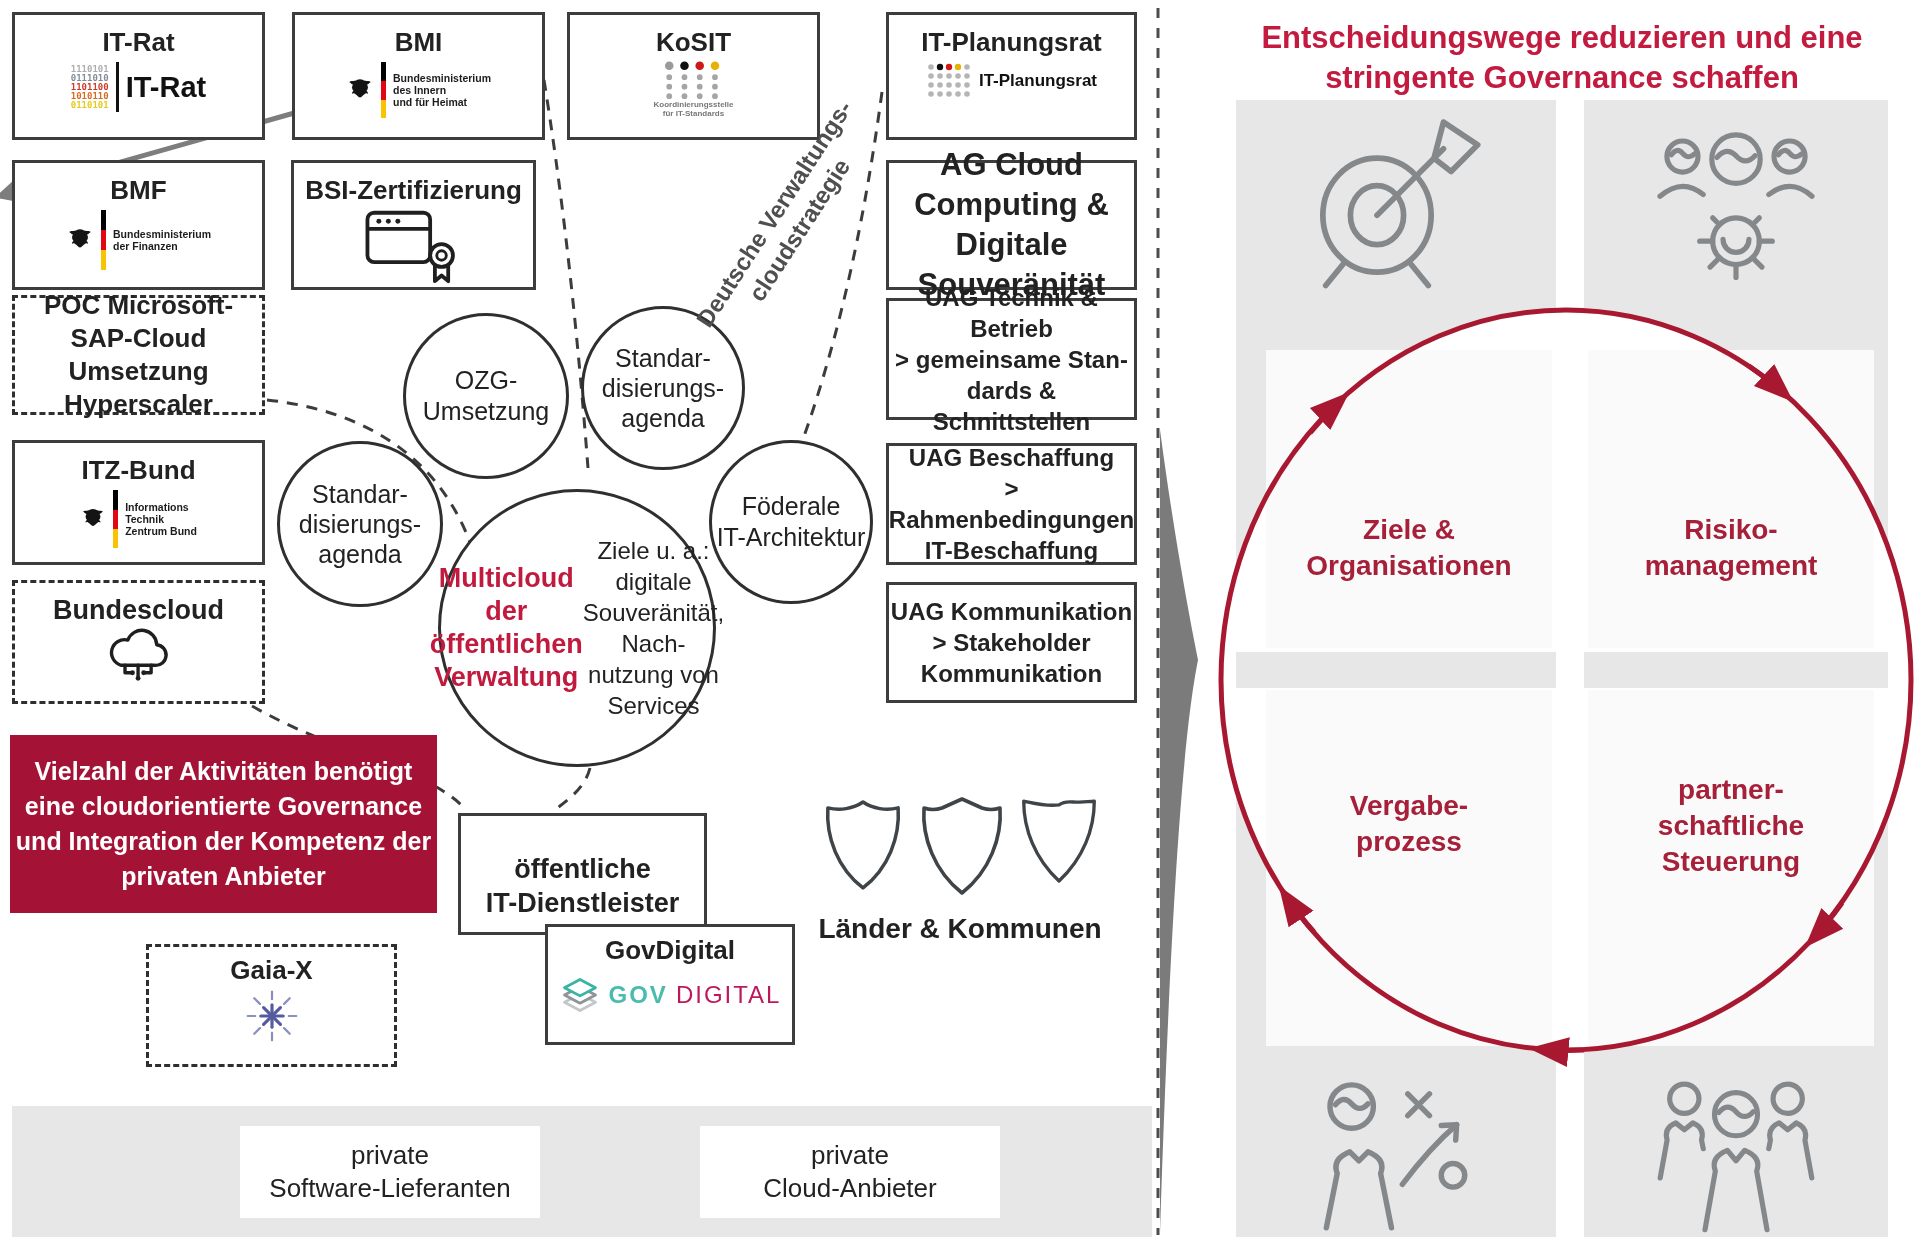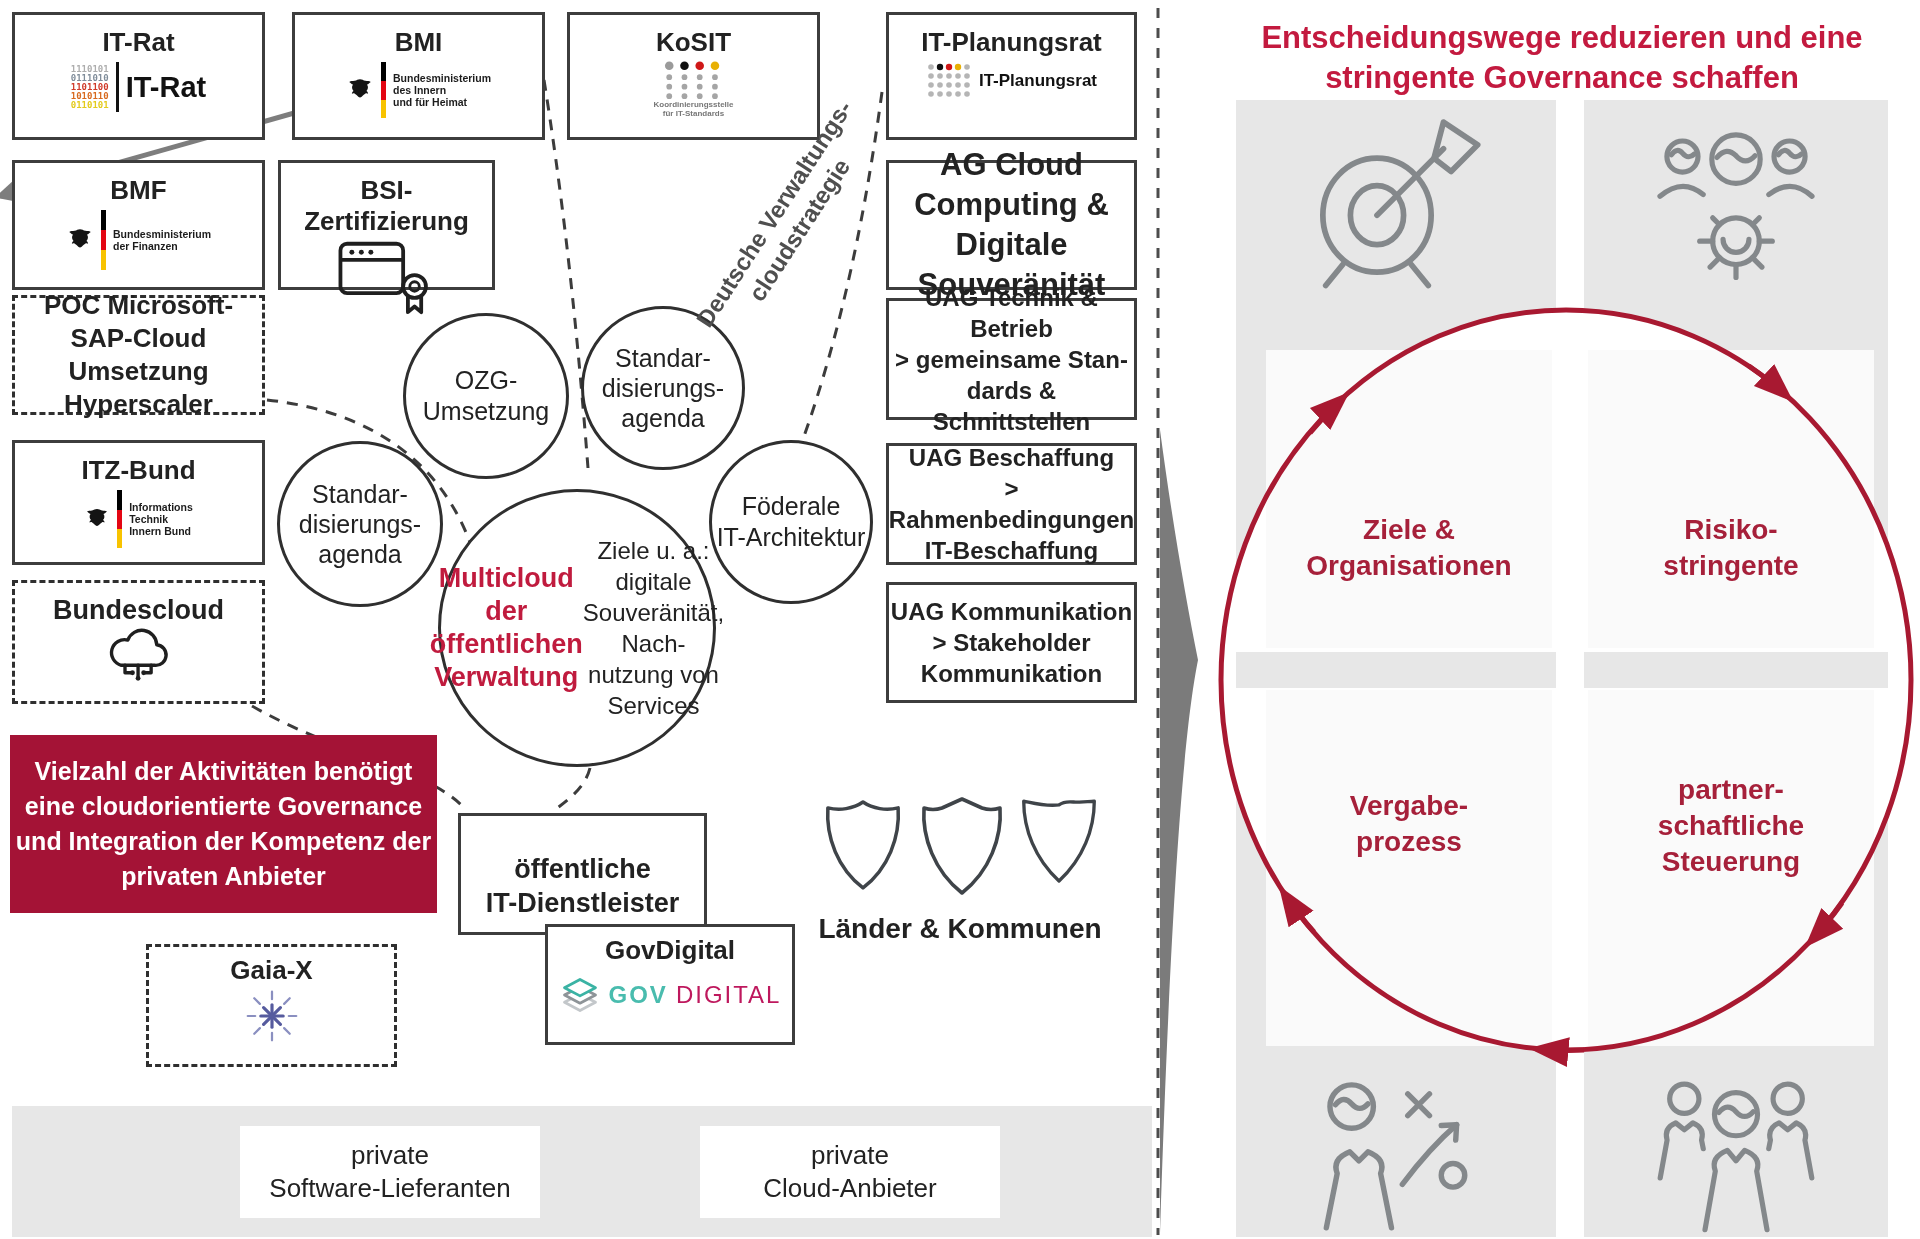--- a/index.html
+++ b/index.html
@@ -142,21 +142,21 @@
       <div class="logoRow">
         <svg width="28" height="28" viewBox="0 0 26 26">
             <path d="M13,3 C11,3 10,4 8,4.5 C6,5 4.5,4.5 3,5.5 C4.5,6.5 5,7.5 6.5,8 C5,10 5.5,12.5 7,14 C6,14.5 5.5,15.5 5.5,16.5 C7,15.5 8,16 9.5,17.5 C11,19 12,20 13,20 C14,20 15,19 16.5,17.5 C18,16 19,15.5 20.5,16.5 C20.5,15.5 20,14.5 19,14 C20.5,12.5 21,10 19.5,8 C21,7.5 21.5,6.5 23,5.5 C21.5,4.5 20,5 18,4.5 C16,4 15,3 13,3 Z" fill="#141414"></path>
           </svg>
         <div class="flagbar" style="height:60px"></div>
         <div class="minicap pre">Bundesministerium
 der Finanzen</div>
       </div>
     </div>
 
-    <div class="box" style="left:278px;top:160px;width:217px;height:130px">
+    <div class="box" style="left:291px;top:160px;width:245px;height:130px">
       <div class="btitle">BSI-Zertifizierung</div>
       <svg width="108" height="76" viewBox="0 0 110 80" style="margin:2px auto 0">
         <g fill="none" stroke="#1f1f1f" stroke-width="4" stroke-linejoin="round">
           <rect x="6" y="5" width="66" height="52" rx="7"></rect>
           <line x1="6" y1="22" x2="72" y2="22"></line>
           <circle cx="84" cy="50" r="12"></circle>
           <circle cx="84" cy="50" r="5" stroke-width="3"></circle>
           <path d="M77,60 v17 l7,-6 l7,6 v-17"></path>
         </g>
         <g fill="#1f1f1f">
@@ -187,21 +187,21 @@
 
     <div class="box" style="left:12px;top:440px;width:253px;height:125px">
       <div class="btitle">ITZ-Bund</div>
       <div class="logoRow">
         <svg width="26" height="26" viewBox="0 0 26 26">
             <path d="M13,3 C11,3 10,4 8,4.5 C6,5 4.5,4.5 3,5.5 C4.5,6.5 5,7.5 6.5,8 C5,10 5.5,12.5 7,14 C6,14.5 5.5,15.5 5.5,16.5 C7,15.5 8,16 9.5,17.5 C11,19 12,20 13,20 C14,20 15,19 16.5,17.5 C18,16 19,15.5 20.5,16.5 C20.5,15.5 20,14.5 19,14 C20.5,12.5 21,10 19.5,8 C21,7.5 21.5,6.5 23,5.5 C21.5,4.5 20,5 18,4.5 C16,4 15,3 13,3 Z" fill="#141414"></path>
           </svg>
         <div class="flagbar" style="height:58px"></div>
         <div class="minicap pre">Informations
 Technik
-Innern Bund</div>
+Zentrum Bund</div>
       </div>
     </div>
 
     <div class="box flexmid" style="left:886px;top:443px;width:251px;height:122px">
       <div class="ctext pre" style="font-size:24px;line-height:31px">UAG Beschaffung
 &gt; Rahmenbedingungen
 IT-Beschaffung</div>
     </div>
 
     <div class="dashedbox" style="left:12px;top:580px;width:253px;height:124px">
@@ -417,21 +417,21 @@
         <path d="M559,86 A345,370 0 0 1 598,117" marker-end="url(#rarrow)"></path>
         <path d="M652,623 A345,370 0 0 1 620,662" marker-end="url(#rarrow)"></path>
         <path d="M394,770 A345,370 0 0 1 346,769" marker-end="url(#rarrow)"></path>
         <path d="M124,652 A345,370 0 0 1 93,612" marker-end="url(#rarrow)"></path>
       </g>
     </svg>
 
     <div class="quadlabel pre" style="left:116px;top:512px;width:266px">Ziele &amp;
 Organisationen</div>
     <div class="quadlabel pre" style="left:438px;top:512px;width:266px">Risiko-
-stringente</div>
+management</div>
     <div class="quadlabel pre" style="left:116px;top:788px;width:266px">Vergabe-
 prozess</div>
     <div class="quadlabel pre" style="left:438px;top:772px;width:266px">partner-
 schaftliche
 Steuerung</div>
   </div>
 
 </div>
 
 </body></html>

